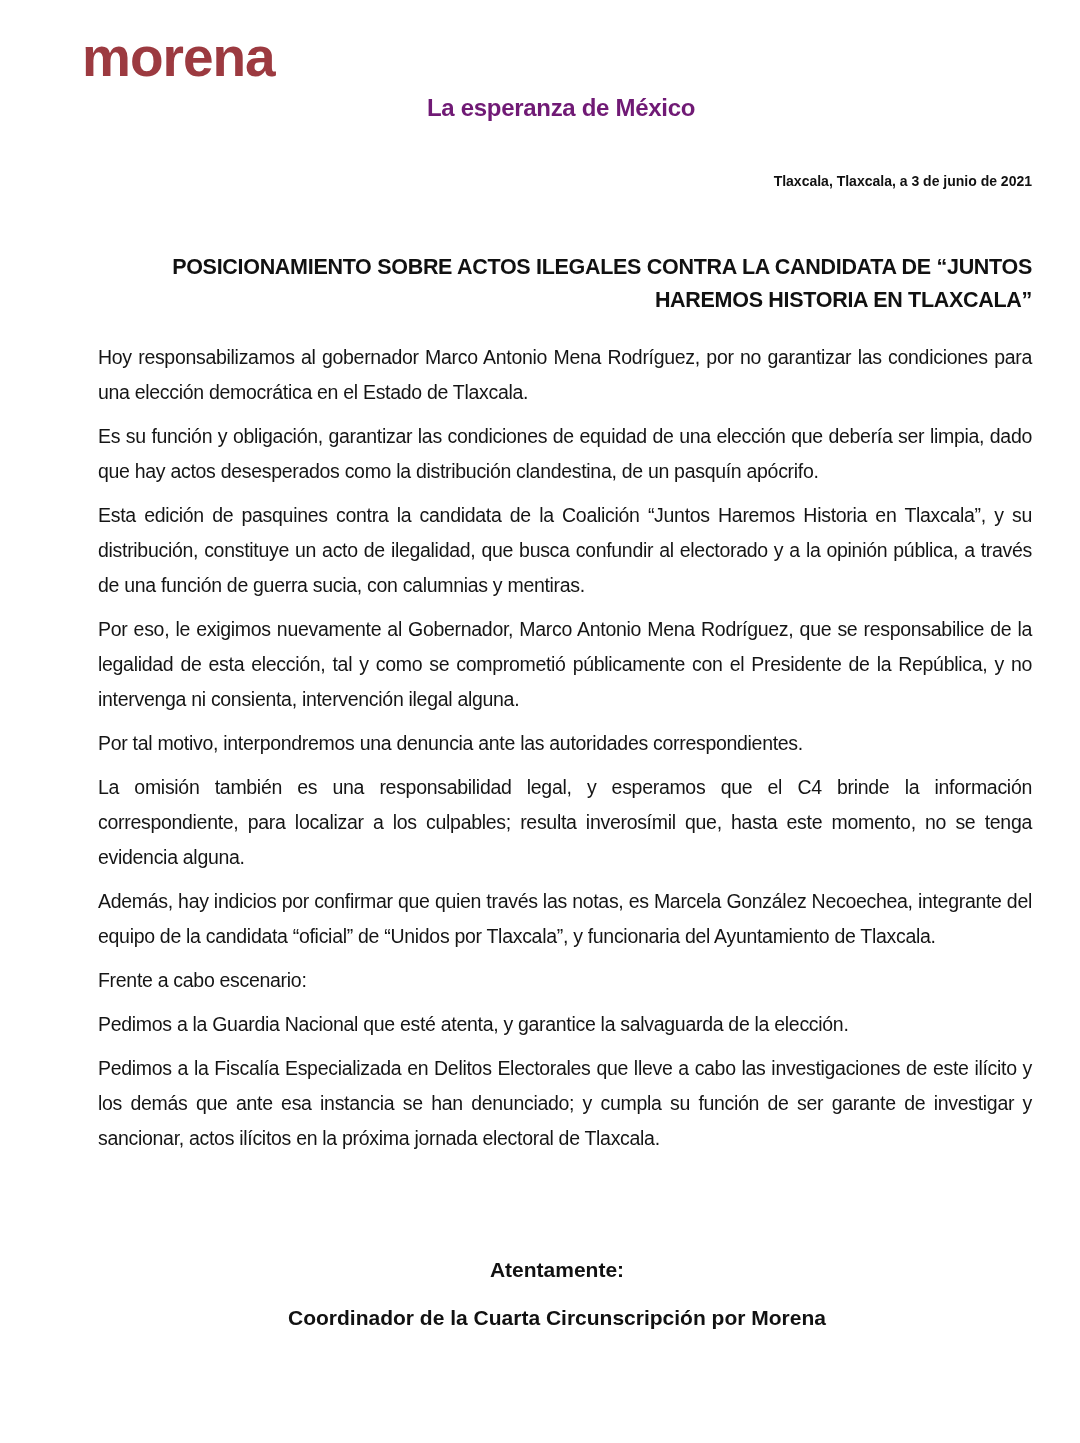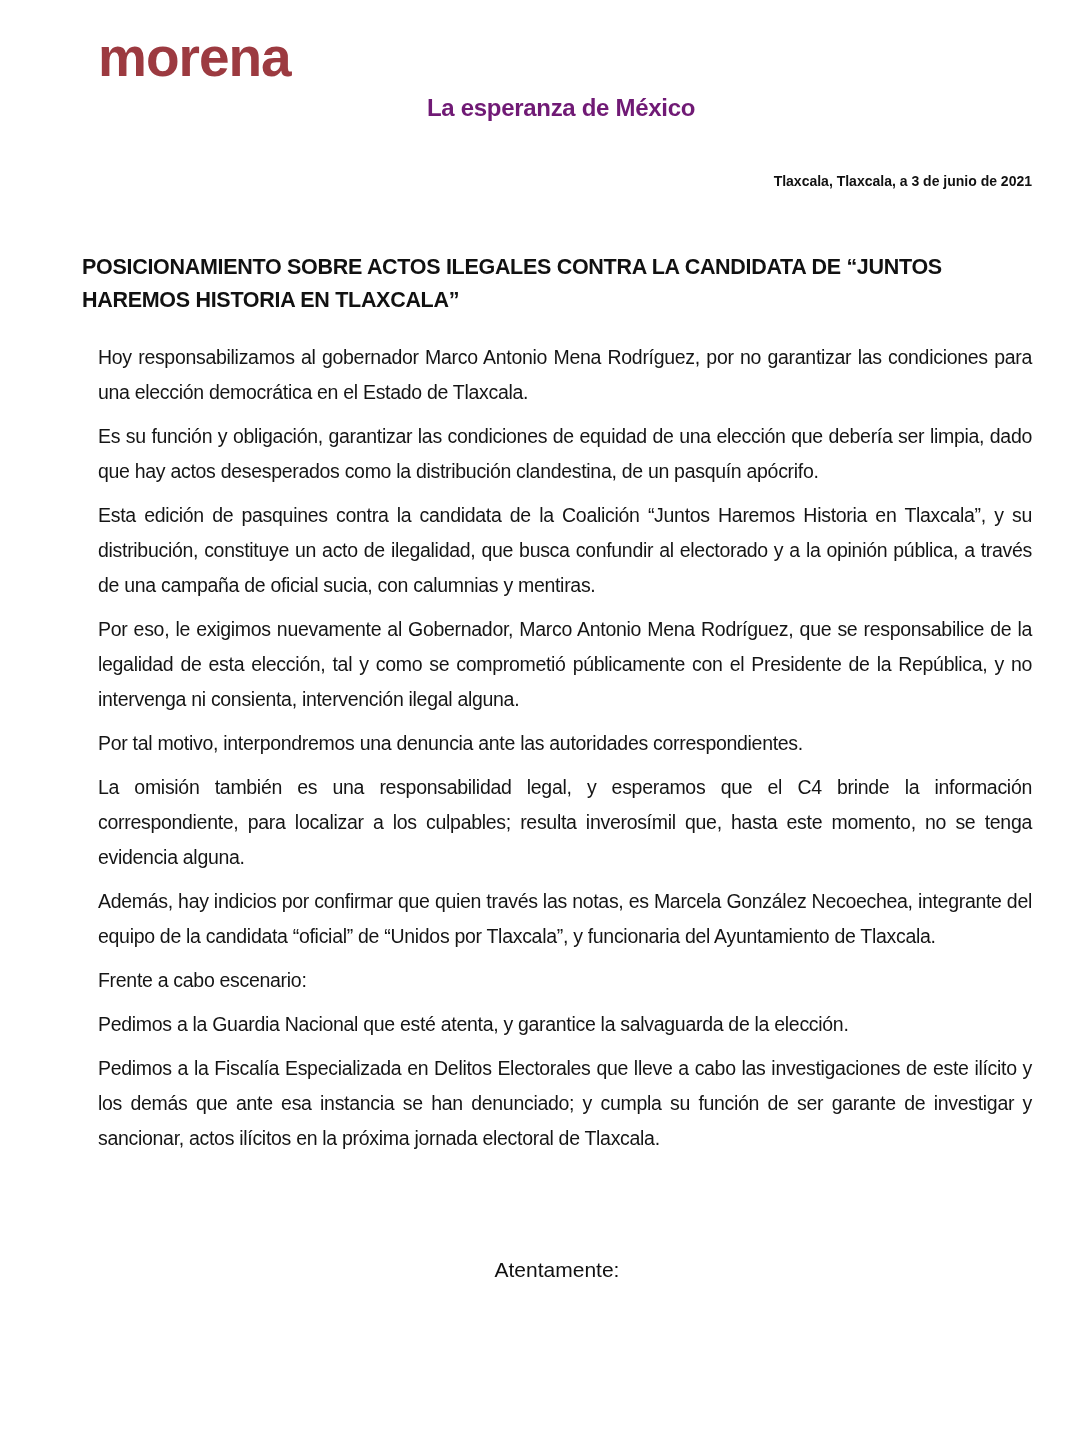--- a/index.html
+++ b/index.html
@@ -12,61 +12,61 @@
     font-family: "Liberation Sans", sans-serif;
     color: #161616;
   }
   .doc-header { margin-bottom: 0; }
   .wordmark {
     font-size: 55px;
     font-weight: 700;
     color: #9c3a40;
     letter-spacing: -1px;
     line-height: 1;
-    margin-left: 16px;
+    margin-left: 0;
   }
   .tagline {
     font-size: 24px;
     font-weight: 700;
     color: #701a75;
     letter-spacing: -0.3px;
     margin: 10px 0 0 8px;
     line-height: 1.1;
     text-align: center;
   }
   .dateline {
     margin: 46px 0 0 0;
     text-align: right;
     font-weight: 700;
     font-size: 14px;
     color: #111111;
     line-height: 28px;
   }
   .doc-title {
     margin: 56px 0 0 0;
-    text-align: left;
+    text-align: right;
     font-weight: 700;
     font-size: 21.5px;
     letter-spacing: -0.3px;
     line-height: 1.5;
     color: #111111;
   }
   .doc-body {
     margin-top: 24px;
     font-size: 19.5px;
     line-height: 35px;
     letter-spacing: -0.3px;
     text-align: justify;
     color: #151515;
   }
   .para { margin: 0 0 9px 16px; }
   .doc-closing {
     margin-top: 100px;
     text-align: center;
-    font-weight: 400;
+    font-weight: 700;
     font-size: 21px;
     color: #111111;
   }
   .closing-line { margin: 0 0 20px 0; line-height: 28px; }
 </style>
 </head>
 <body>
 
 <div class="page">
 
@@ -75,27 +75,28 @@
     <div class="tagline">La esperanza de México</div>
   </header>
 
   <p class="dateline">Tlaxcala, Tlaxcala, a 3 de junio de 2021</p>
 
   <h1 class="doc-title">POSICIONAMIENTO SOBRE ACTOS ILEGALES CONTRA LA CANDIDATA DE “JUNTOS HAREMOS HISTORIA EN TLAXCALA”</h1>
 
   <section class="doc-body">
     <p class="para">Hoy responsabilizamos al gobernador Marco Antonio Mena Rodríguez, por no garantizar las condiciones para una elección democrática en el Estado de Tlaxcala.</p>
     <p class="para">Es su función y obligación, garantizar las condiciones de equidad de una elección que debería ser limpia, dado que hay actos desesperados como la distribución clandestina, de un pasquín apócrifo.</p>
-    <p class="para">Esta edición de pasquines contra la candidata de la Coalición “Juntos Haremos Historia en Tlaxcala”, y su distribución, constituye un acto de ilegalidad, que busca confundir al electorado y a la opinión pública, a través de una campaña de oficial sucia, con calumnias y mentiras.</p>
+    <p class="para">Esta edición de pasquines contra la candidata de la Coalición “Juntos Haremos Historia en Tlaxcala”, y su distribución, constituye un acto de ilegalidad, que busca confundir al electorado y a la opinión pública, a través de una función de guerra sucia, con calumnias y mentiras.</p>
     <p class="para">Por eso, le exigimos nuevamente al Gobernador, Marco Antonio Mena Rodríguez, que se responsabilice de la legalidad de esta elección, tal y como se comprometió públicamente con el Presidente de la República, y no intervenga ni consienta, intervención ilegal alguna.</p>
     <p class="para">Por tal motivo, interpondremos una denuncia ante las autoridades correspondientes.</p>
     <p class="para">La omisión también es una responsabilidad legal, y esperamos que el C4 brinde la información correspondiente, para localizar a los culpables; resulta inverosímil que, hasta este momento, no se tenga evidencia alguna.</p>
     <p class="para">Además, hay indicios por confirmar que quien través las notas, es Marcela González Necoechea, integrante del equipo de la candidata “oficial” de “Unidos por Tlaxcala”, y funcionaria del Ayuntamiento de Tlaxcala.</p>
     <p class="para">Frente a cabo escenario:</p>
     <p class="para">Pedimos a la Guardia Nacional que esté atenta, y garantice la salvaguarda de la elección.</p>
     <p class="para">Pedimos a la Fiscalía Especializada en Delitos Electorales que lleve a cabo las investigaciones de este ilícito y los demás que ante esa instancia se han denunciado; y cumpla su función de ser garante de investigar y sancionar, actos ilícitos en la próxima jornada electoral de Tlaxcala.</p>
   </section>
 
   <footer class="doc-closing">
     <p class="closing-line">Atentamente:</p>
+    <p class="closing-line">Coordinador de la Cuarta Circunscripción por Morena</p>
   </footer>
 
 </div>
 
 </body></html>

